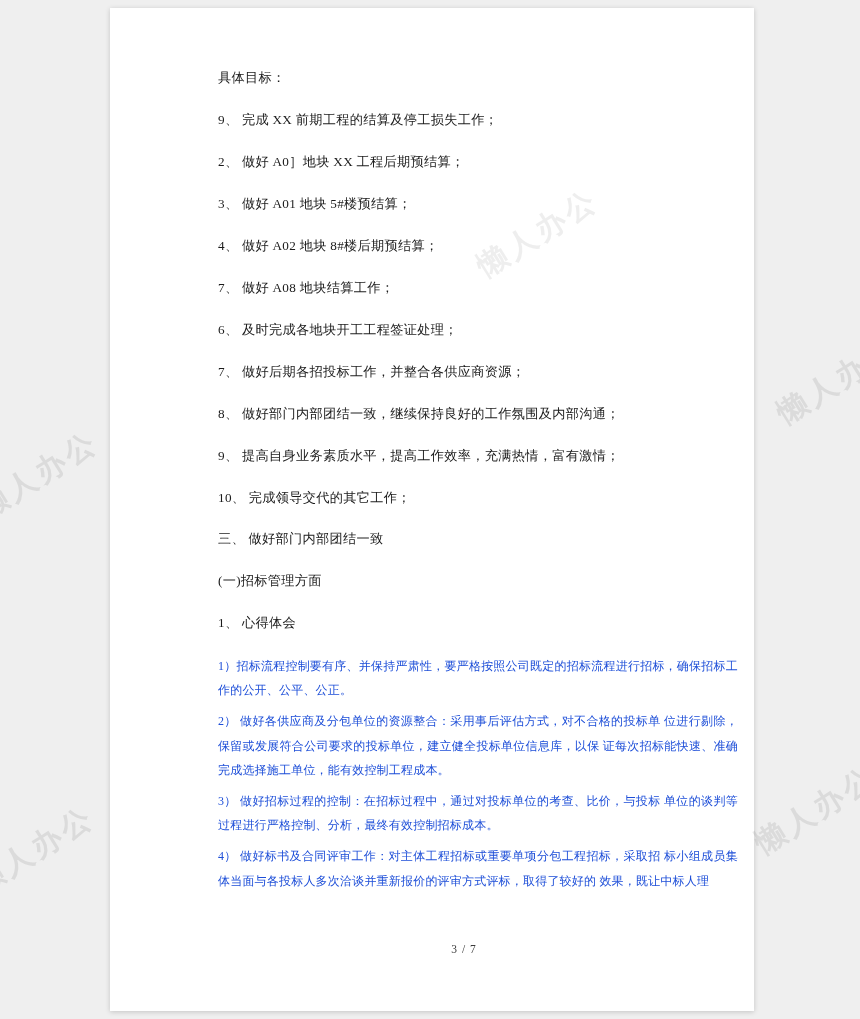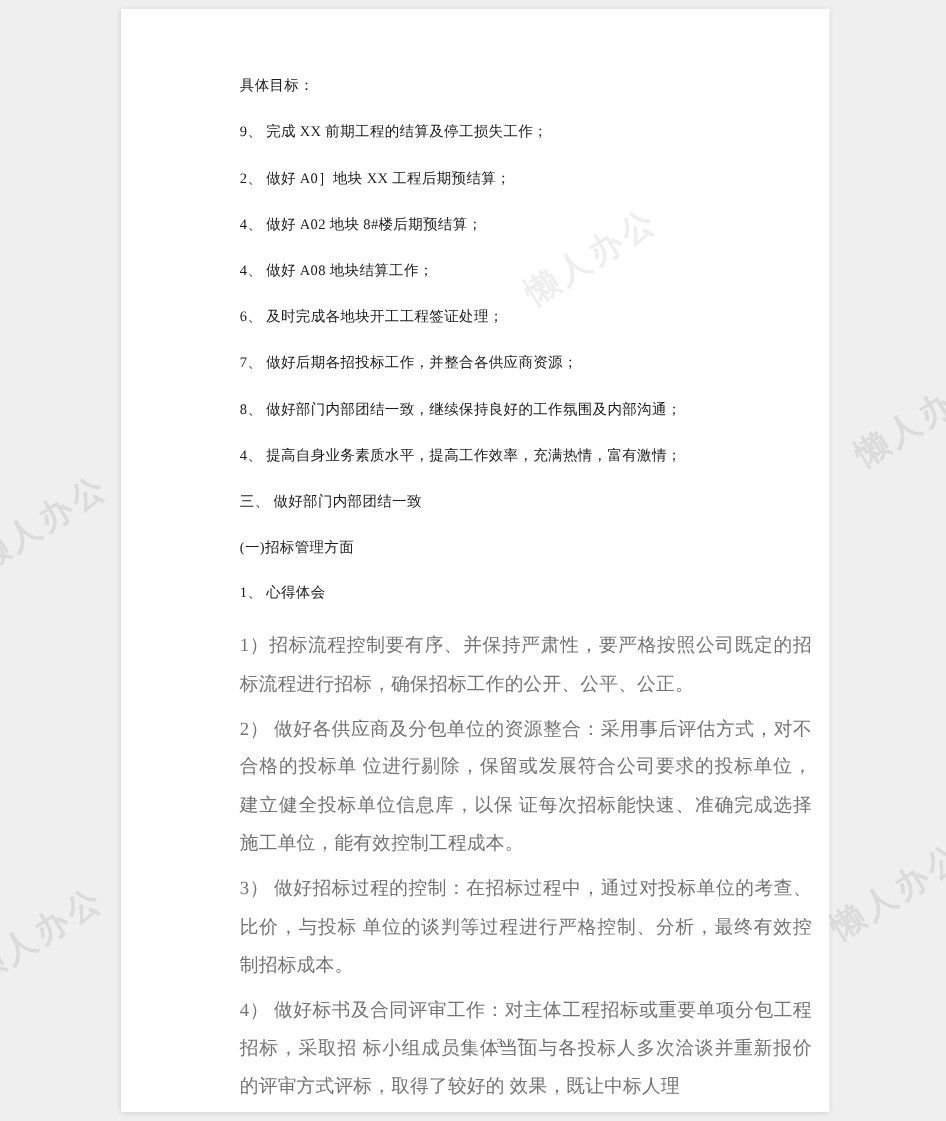--- a/index.html
+++ b/index.html
@@ -47,22 +47,22 @@
   .line {
     font-size: 13.2px;
     color: #1b1b1b;
     line-height: 1.55;
     margin: 0 0 21.5px 0;
     letter-spacing: 0.3px;
     white-space: pre-wrap;
   }
   .line.tight { margin-bottom: 20px; }
   .para {
-    font-size: 17px;
-    color: #737373;
+    font-size: 12px;
+    color: #1d4ed8;
     line-height: 2.05;
     margin: 0 0 6px 0;
     letter-spacing: 0.2px;
     text-align: justify;
   }
   .footer {
     position: absolute;
     left: 0;
     bottom: 56px;
     width: 708px;
@@ -96,26 +96,28 @@
 
 <div class="page-wrap">
 
   <div class="page">
     <div class="page-inner">
 
       <div class="content">
         <p class="line">具体目标：</p>
         <p class="line">9、 完成 XX 前期工程的结算及停工损失工作；</p>
         <p class="line">2、 做好 A0］地块 XX 工程后期预结算；</p>
+        <p class="line">3、 做好 A01 地块 5#楼预结算；</p>
         <p class="line">4、 做好 A02 地块 8#楼后期预结算；</p>
-        <p class="line">4、 做好 A08 地块结算工作；</p>
+        <p class="line">7、 做好 A08 地块结算工作；</p>
         <p class="line">6、 及时完成各地块开工工程签证处理；</p>
         <p class="line">7、 做好后期各招投标工作，并整合各供应商资源；</p>
         <p class="line">8、 做好部门内部团结一致，继续保持良好的工作氛围及内部沟通；</p>
-        <p class="line">4、 提高自身业务素质水平，提高工作效率，充满热情，富有激情；</p>
+        <p class="line">9、 提高自身业务素质水平，提高工作效率，充满热情，富有激情；</p>
+        <p class="line">10、 完成领导交代的其它工作；</p>
         <p class="line">三、 做好部门内部团结一致</p>
         <p class="line">(一)招标管理方面</p>
         <p class="line tight">1、 心得体会</p>
 
         <p class="para">1）招标流程控制要有序、并保持严肃性，要严格按照公司既定的招标流程进行招标，确保招标工作的公开、公平、公正。</p>
         <p class="para">2） 做好各供应商及分包单位的资源整合：采用事后评估方式，对不合格的投标单 位进行剔除，保留或发展符合公司要求的投标单位，建立健全投标单位信息库，以保 证每次招标能快速、准确完成选择施工单位，能有效控制工程成本。</p>
         <p class="para">3） 做好招标过程的控制：在招标过程中，通过对投标单位的考查、比价，与投标 单位的谈判等过程进行严格控制、分析，最终有效控制招标成本。</p>
         <p class="para">4） 做好标书及合同评审工作：对主体工程招标或重要单项分包工程招标，采取招 标小组成员集体当面与各投标人多次洽谈并重新报价的评审方式评标，取得了较好的 效果，既让中标人理</p>
       </div>
 

